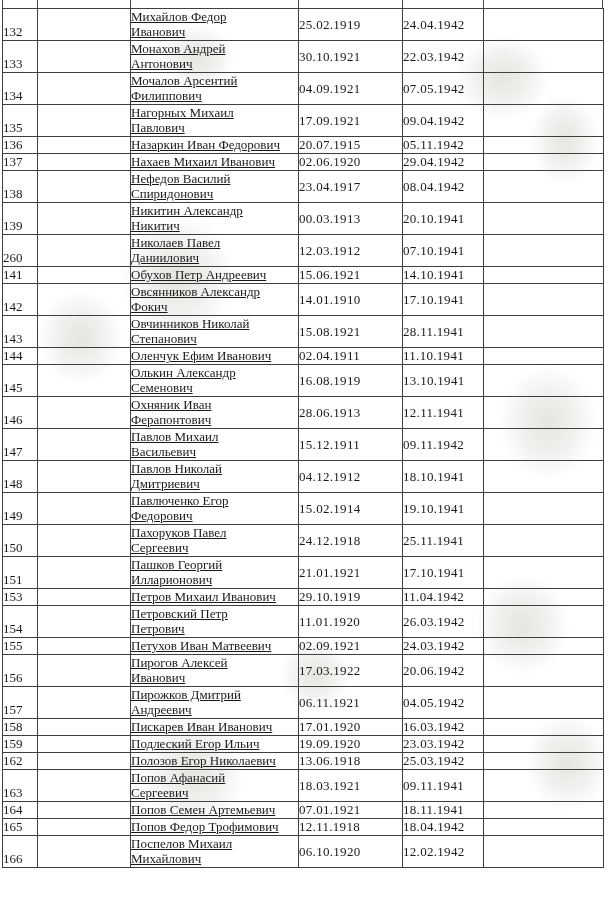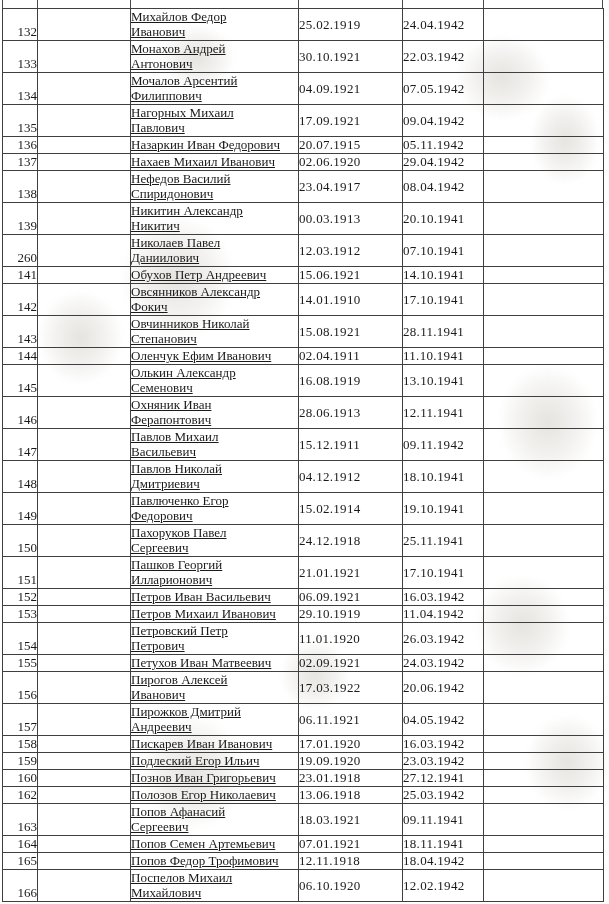--- a/index.html
+++ b/index.html
@@ -54,21 +54,20 @@
     color: #1a1a1a;
     overflow: hidden;
     padding: 0;
     background: transparent;
   }
   tr.single { height: 16px; }
   tr.double { height: 32px; }
   td.c-num {
     vertical-align: bottom;
     padding: 0 2px 1px 4px;
-    text-align: right;
   }
   td.c-name {
     vertical-align: top;
     padding: 1px 2px 0 5px;
     line-height: 15px;
     text-decoration: underline;
   }
   td.c-date1, td.c-date2 {
     vertical-align: middle;
     padding: 0 2px 0 6px;
@@ -323,30 +322,20 @@
             <td class="c-blank"></td>
             <td class="c-name">
               <div>Пашков Георгий</div>
               <div>Илларионович</div>
             </td>
             <td class="c-date1">21.01.1921</td>
             <td class="c-date2">17.10.1941</td>
             <td class="c-blank"></td>
           </tr>
           <tr class="single">
-            <td class="c-num">152</td>
-            <td class="c-blank"></td>
-            <td class="c-name">
-              <div>Петров Иван Васильевич</div>
-            </td>
-            <td class="c-date1">06.09.1921</td>
-            <td class="c-date2">16.03.1942</td>
-            <td class="c-blank"></td>
-          </tr>
-          <tr class="single">
             <td class="c-num">153</td>
             <td class="c-blank"></td>
             <td class="c-name">
               <div>Петров Михаил Иванович</div>
             </td>
             <td class="c-date1">29.10.1919</td>
             <td class="c-date2">11.04.1942</td>
             <td class="c-blank"></td>
           </tr>
           <tr class="double">
@@ -403,30 +392,20 @@
             <td class="c-blank"></td>
           </tr>
           <tr class="single">
             <td class="c-num">159</td>
             <td class="c-blank"></td>
             <td class="c-name">
               <div>Подлеский Егор Ильич</div>
             </td>
             <td class="c-date1">19.09.1920</td>
             <td class="c-date2">23.03.1942</td>
-            <td class="c-blank"></td>
-          </tr>
-          <tr class="single">
-            <td class="c-num">160</td>
-            <td class="c-blank"></td>
-            <td class="c-name">
-              <div>Познов Иван Григорьевич</div>
-            </td>
-            <td class="c-date1">23.01.1918</td>
-            <td class="c-date2">27.12.1941</td>
             <td class="c-blank"></td>
           </tr>
           <tr class="single">
             <td class="c-num">162</td>
             <td class="c-blank"></td>
             <td class="c-name">
               <div>Полозов Егор Николаевич</div>
             </td>
             <td class="c-date1">13.06.1918</td>
             <td class="c-date2">25.03.1942</td>

